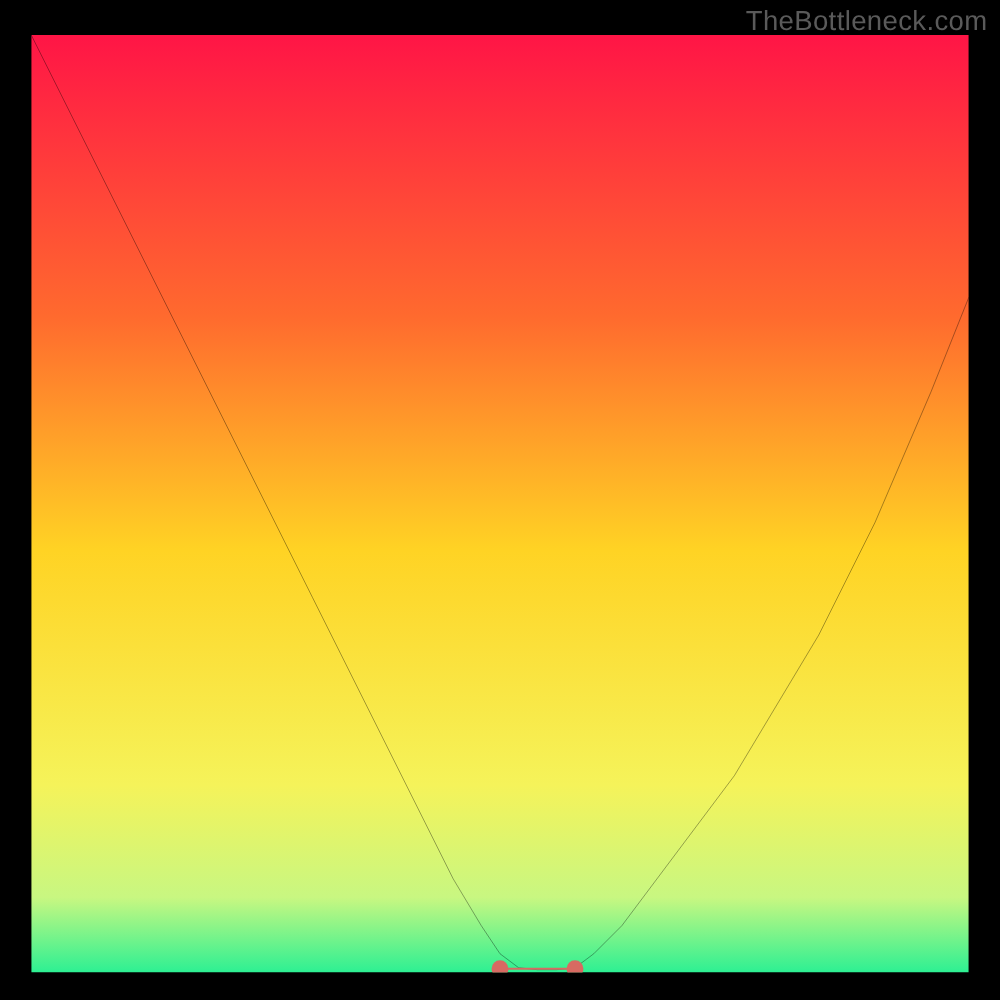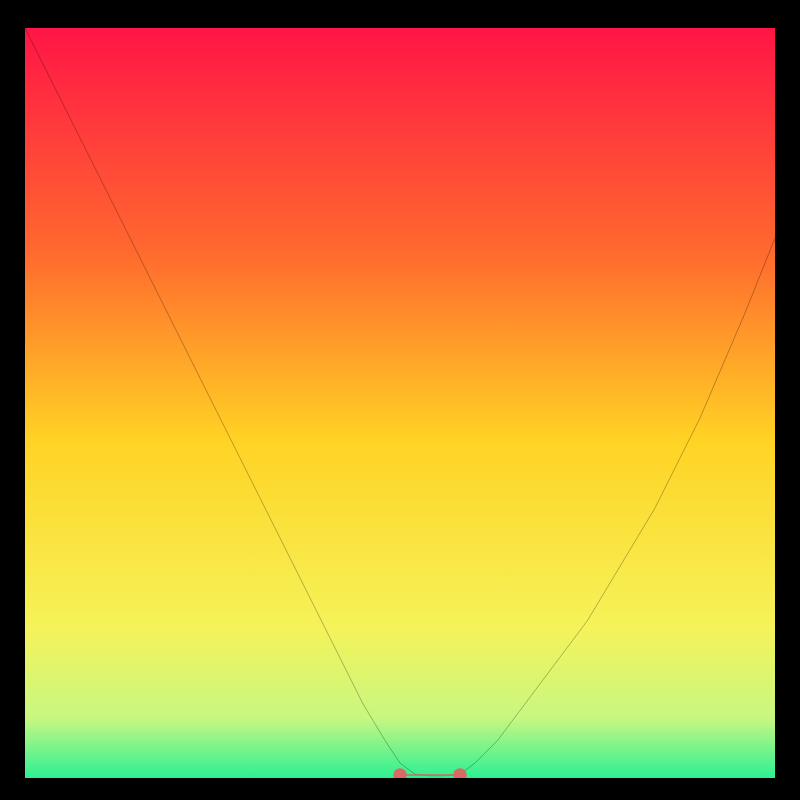--- a/index.html
+++ b/index.html
@@ -38,20 +38,21 @@
   svg.plot {
     display: block;
     width: 100%;
     height: 100%;
   }
 </style>
 </head>
 <body>
 
 <div class="frame">
+  <div class="watermark">TheBottleneck.com</div>
 
   <div class="plot-wrap">
     <svg class="plot" viewBox="0 0 100 100" preserveAspectRatio="none">
       <defs>
         <linearGradient id="bg-grad" x1="0" y1="0" x2="0" y2="1">
           <stop id="g0" offset="0%" stop-color="#ff1546"></stop>
           <stop id="g1" offset="30%" stop-color="#ff6a2e"></stop>
           <stop id="g2" offset="55%" stop-color="#ffd324"></stop>
           <stop id="g3" offset="80%" stop-color="#f5f35a"></stop>
           <stop id="g4" offset="92%" stop-color="#c8f781"></stop>

